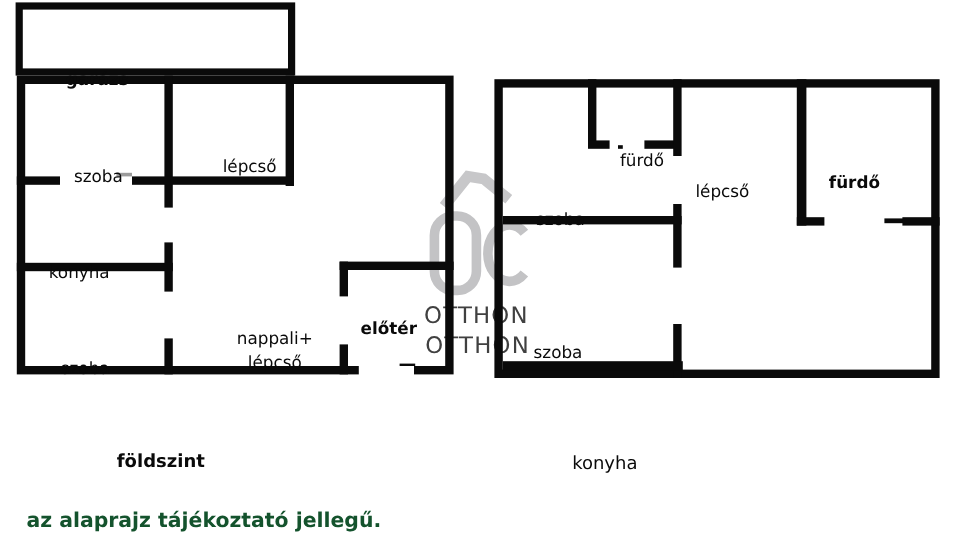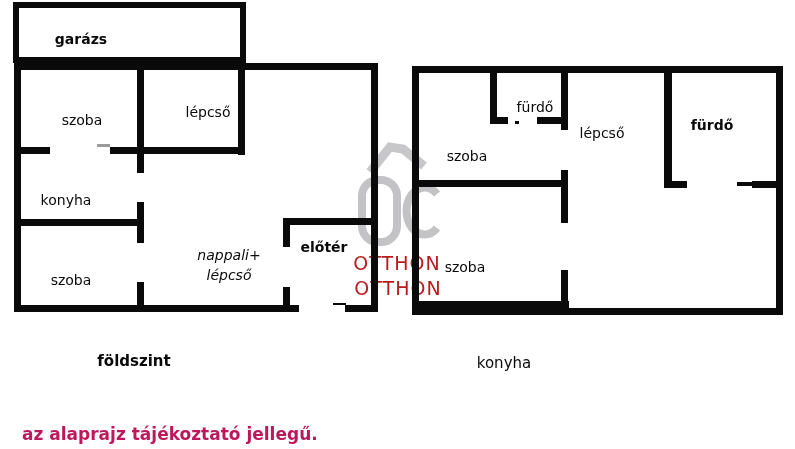--- a/index.html
+++ b/index.html
@@ -11,36 +11,36 @@
   }
   .plan{position:absolute;inset:0;}
   .outline{position:absolute;border:7px solid #0a0a0a;box-sizing:border-box;}
   .outline-thin{position:absolute;border:6px solid #0a0a0a;box-sizing:border-box;}
   .wall{position:absolute;background:#0a0a0a;}
   .gapfill{position:absolute;background:#ffffff;}
   .tick{position:absolute;background:#0a0a0a;}
   .tick-soft{position:absolute;background:#9b9b9b;}
   .room-label{
     position:absolute;transform:translate(-50%,-50%);
-    font-size:14px;line-height:17px;white-space:nowrap;z-index:3;
+    font-size:14px;line-height:17px;white-space:nowrap;z-index:3;margin-top:28px;
   }
   .bold{font-weight:bold;}
   .caption{
     position:absolute;transform:translate(-50%,-50%);
-    font-size:15px;white-space:nowrap;z-index:3;
+    font-size:15px;white-space:nowrap;z-index:3;margin-top:23px;
   }
-  .two-line{text-align:center;line-height:20px;font-style:italic;}
+  .two-line{text-align:center;line-height:20px;}
   .disclaimer{
     position:absolute;left:22px;top:424px;font-size:17px;font-weight:600;
-    color:#be185d;z-index:3;white-space:nowrap;
+    color:#14532d;z-index:3;white-space:nowrap;
   }
   .watermark{position:absolute;left:350px;top:140px;width:110px;height:162px;z-index:1;}
   .wm-text{
     position:absolute;transform:translate(-50%,-50%);
-    color:#b91c1c;font-size:19px;letter-spacing:1px;white-space:nowrap;z-index:1;
+    color:#404040;font-size:19px;letter-spacing:1px;white-space:nowrap;z-index:1;
     font-family:"DejaVu Sans","Liberation Sans",sans-serif;
   }
   .z2{z-index:2;}
 </style>
 </head>
 <body>
 
 <div class="watermark">
   <svg width="110" height="162" viewBox="0 0 110 162">
     <polyline points="20,32 40,7 53,9 74,26" fill="none" stroke="#c7c7c9" stroke-width="9"></polyline>

